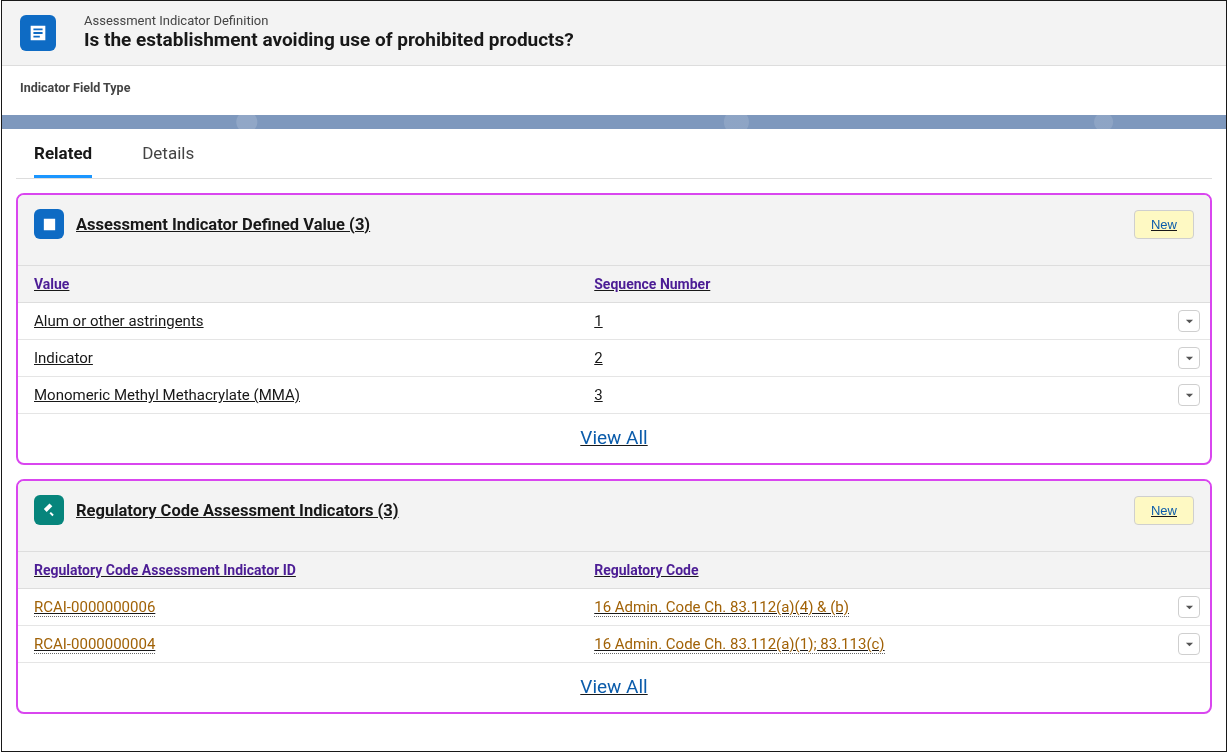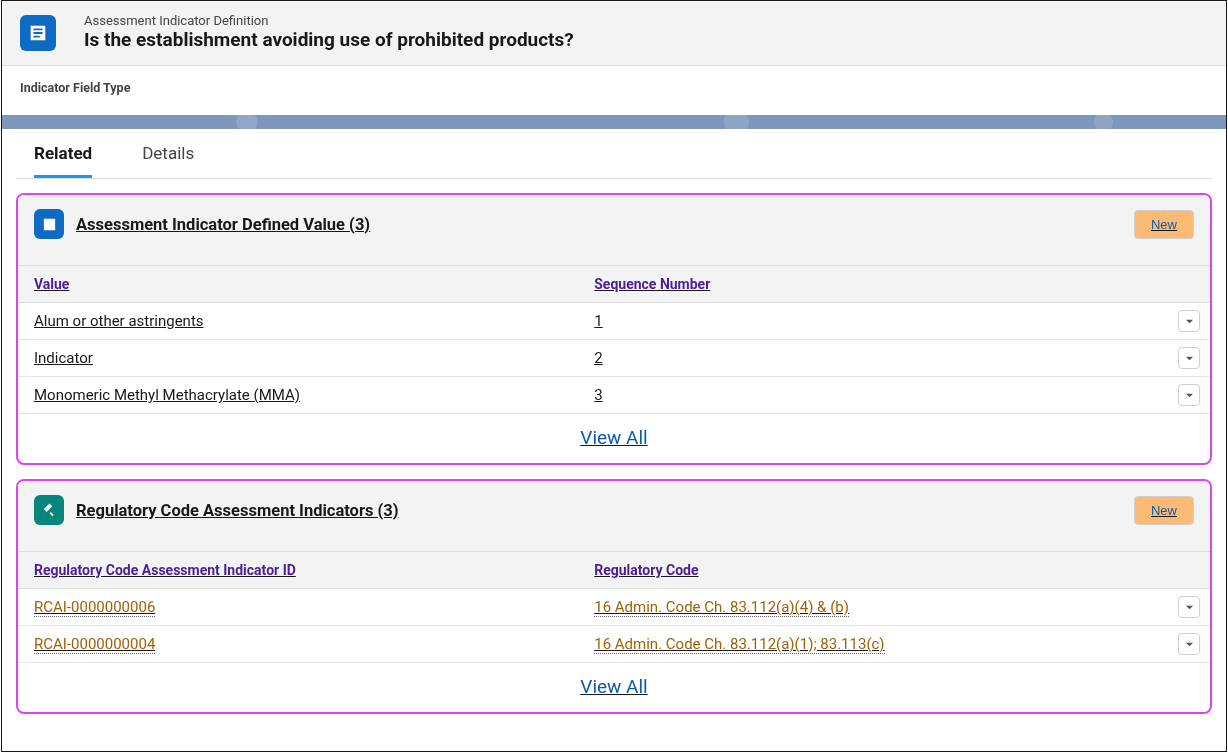--- a/index.html
+++ b/index.html
@@ -86,21 +86,21 @@
   .card-icon {
     width: 30px; height: 30px; border-radius: 6px;
     display: flex; align-items: center; justify-content: center;
     flex-shrink: 0;
   }
   .card-icon.blue { background: #0e6bc4; }
   .card-icon.teal { background: #06857c; }
   .card-icon svg { width: 17px; height: 17px; fill: #fff; }
   .card-title { font-size: 16.5px; font-weight: 700; color: #181818; }
   .btn-new {
-    background: #fdba74;
+    background: #fef9c3;
     border: 1px solid #cfcfcf;
     border-radius: 4px;
     padding: 6px 16px;
     font-size: 13px;
     color: #0b5cab;
     cursor: pointer;
   }
   .table-head {
     display: flex;
     background: #f3f3f3;

